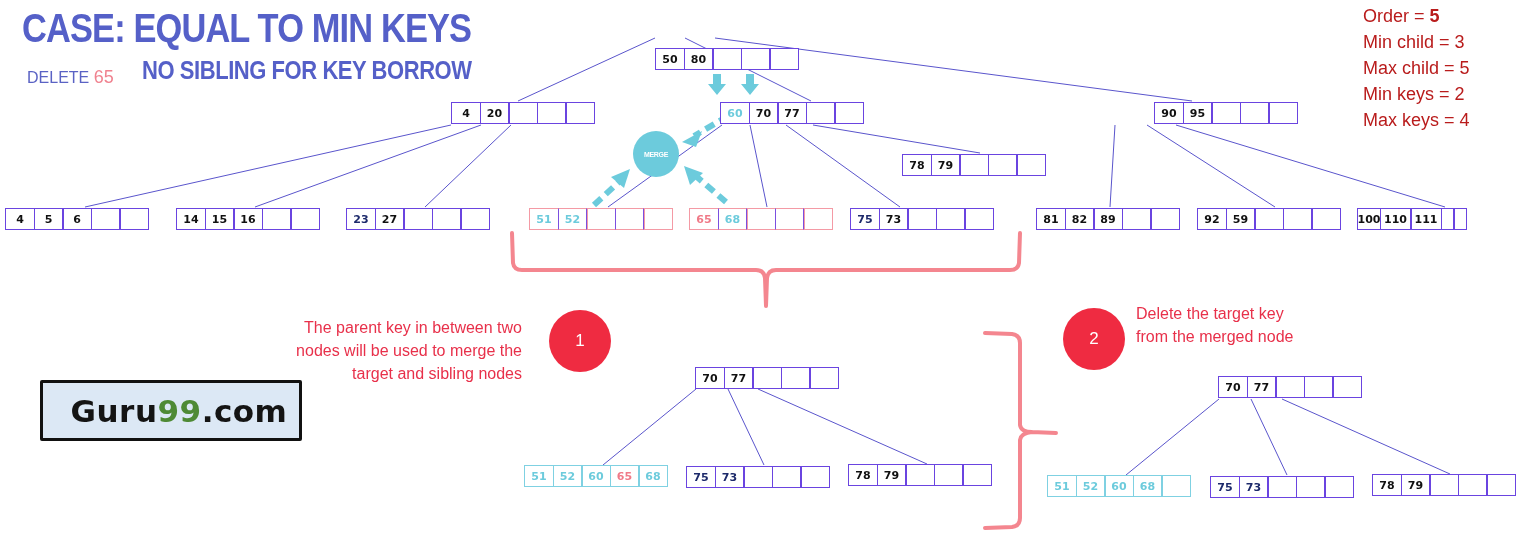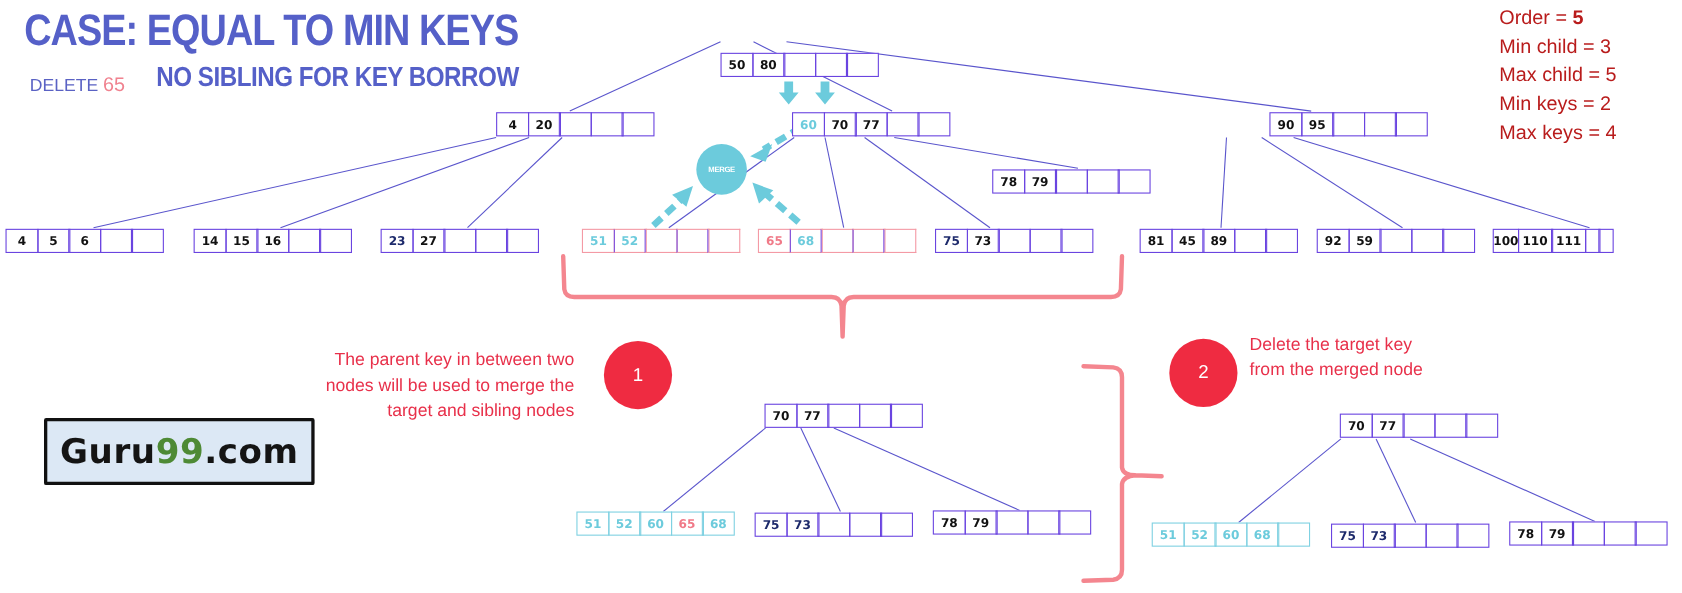--- a/index.html
+++ b/index.html
@@ -17,21 +17,21 @@
   #info .b { font-weight: bold; }
   .note { position: absolute; color: #e8304a; font-size: 16px; line-height: 23px; }
   #note1 { left: 258px; top: 316px; width: 264px; text-align: right; }
   #note2 { left: 1136px; top: 302px; width: 180px; text-align: left; }
   .badge { position: absolute; width: 62px; height: 62px; border-radius: 50%; background: #ef2b41;
            color: #fff; font-size: 17px; display: flex; align-items: center; justify-content: center; }
   #badge1 { left: 549px; top: 310px; }
   #badge2 { left: 1063px; top: 308px; }
   #logo { position: absolute; left: 40px; top: 380px; width: 240px; height: 55px; background: #dce8f5;
           border: 3px solid #111; border-radius: 2px; display: flex; align-items: center; justify-content: center;
-          font-family: "DejaVu Sans", sans-serif; font-size: 31px; font-weight: bold; color: #141414; letter-spacing: 0.5px; }
+          font-family: "DejaVu Sans", sans-serif; font-size: 31px; font-weight: bold; color: #141414; letter-spacing: 0.5px; padding-left: 16px; }
   #logo .n { color: #4e8a35; }
   #merge-circle { position: absolute; left: 633px; top: 131px; width: 46px; height: 46px; border-radius: 50%;
                   background: #6ccbdc; color: #fff; font-size: 7px; font-weight: bold;
                   display: flex; align-items: center; justify-content: center; letter-spacing: -0.3px; }
   .node { position: absolute; display: flex; height: 22px; background: #fff; }
   .cell { width: 30px; height: 22px; box-sizing: border-box; border: 1.5px solid #6a44e0; margin-left: -1.5px;
           font-size: 11px; font-weight: bold; color: #111; display: flex; align-items: center;
           justify-content: center; font-family: "DejaVu Sans", sans-serif; }
   .cell:first-child { margin-left: 0; }
   .node.pink .cell { border-color: #f49aa5; }
@@ -196,21 +196,21 @@
     </div>
     <div class="node" style="left: 902px; top: 154px;">
       <div class="cell">78</div>
       <div class="cell">79</div>
       <div class="cell"></div>
       <div class="cell"></div>
       <div class="cell"></div>
     </div>
     <div class="node" style="left: 1036px; top: 208px;">
       <div class="cell">81</div>
-      <div class="cell">45</div>
+      <div class="cell">82</div>
       <div class="cell">89</div>
       <div class="cell"></div>
       <div class="cell"></div>
     </div>
     <div class="node" style="left: 1197px; top: 208px;">
       <div class="cell">92</div>
       <div class="cell">59</div>
       <div class="cell"></div>
       <div class="cell"></div>
       <div class="cell"></div>

